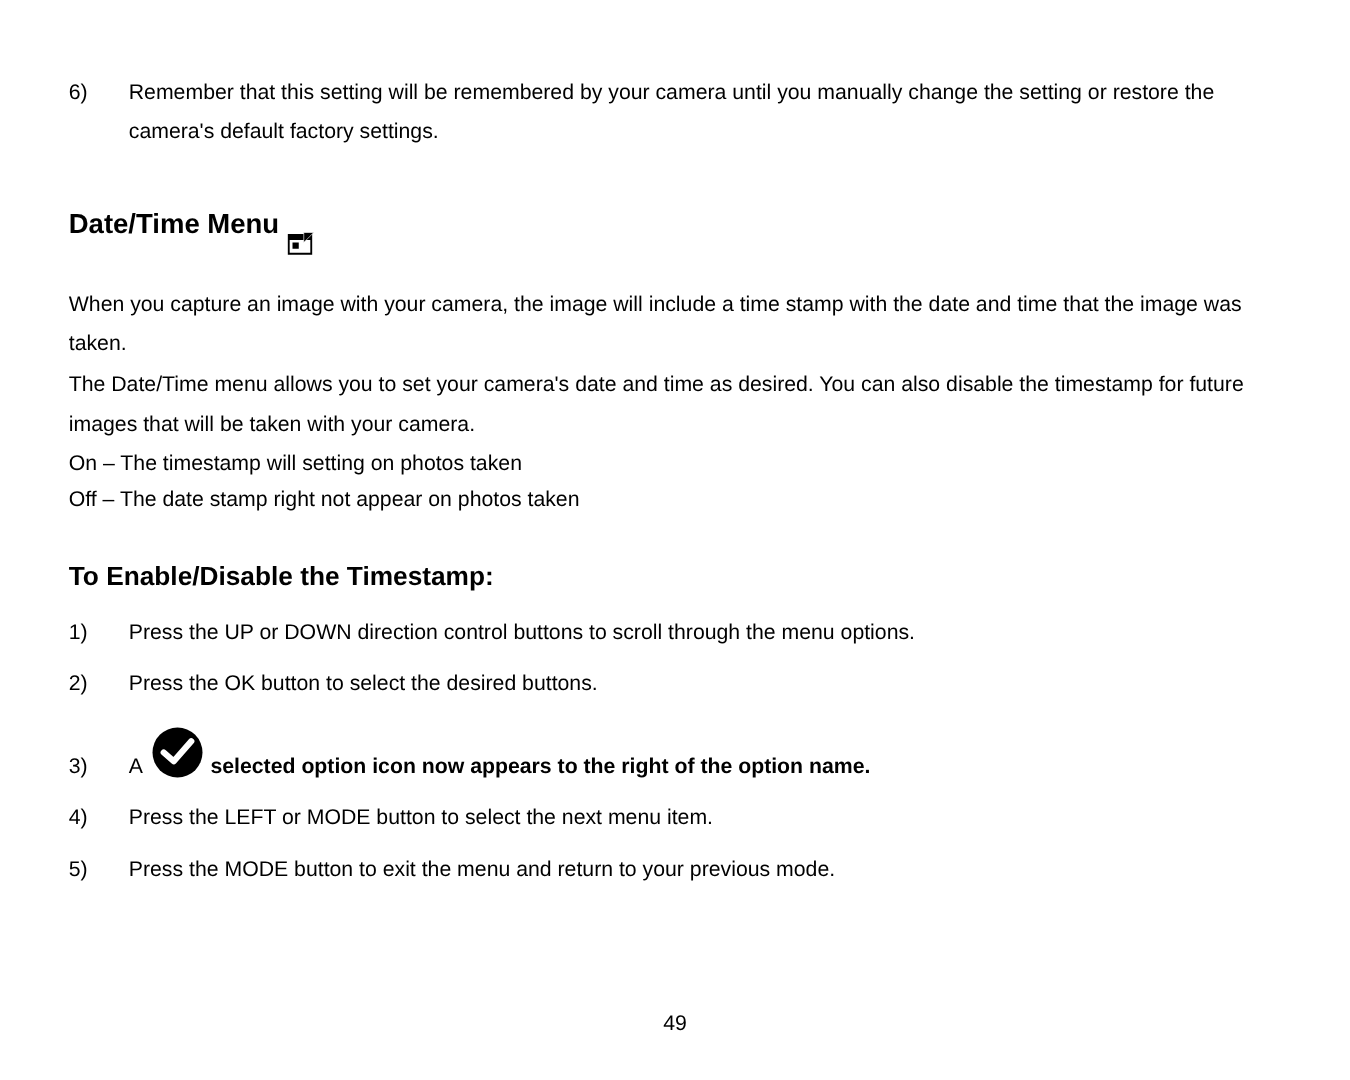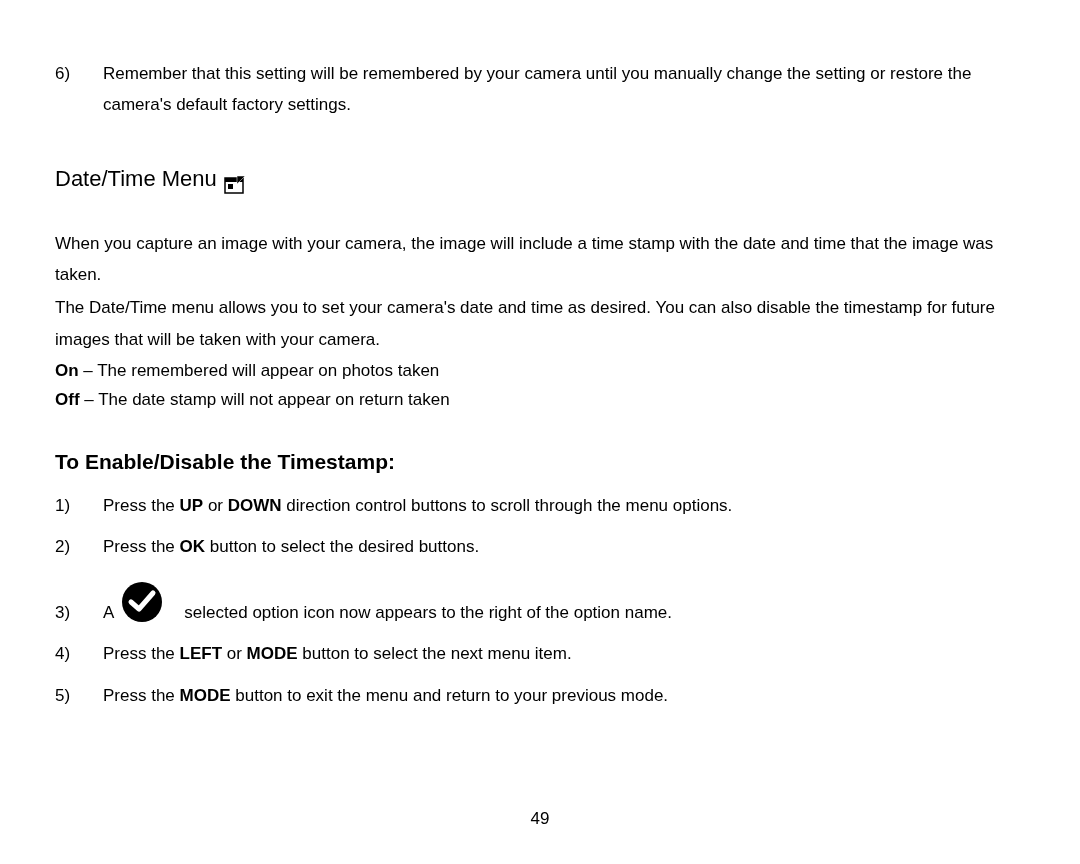--- a/index.html
+++ b/index.html
@@ -24,25 +24,25 @@
     }
     .list-num {
       min-width: 48px;
       flex-shrink: 0;
     }
     .list-content {
       flex: 1;
     }
     .section-heading {
       font-size: 22px;
-      font-weight: normal;
+      font-weight: bold;
       margin-top: 38px;
       margin-bottom: 28px;
       display: flex;
-      align-items: center;
+      align-items: flex-end;
       gap: 6px;
     }
     .calendar-icon {
       display: inline-block;
       width: 24px;
       height: 22px;
       position: relative;
       vertical-align: bottom;
     }
     .paragraph {
@@ -57,21 +57,21 @@
       margin-bottom: 8px;
       font-size: 21px;
     }
     .ordered-list {
       margin-top: 4px;
     }
     .ordered-list .list-item {
       margin-bottom: 10px;
     }
     .bold {
-      font-weight: bold;
+      font-weight: normal;
     }
     .checkmark-icon {
       display: inline-block;
       width: 44px;
       height: 44px;
       vertical-align: middle;
       margin: 0 2px;
       position: relative;
       top: -4px;
     }
@@ -86,21 +86,22 @@
     }
     .step3-row {
       display: flex;
       align-items: flex-end;
       min-height: 52px;
     }
     .step3-text-a {
       margin-right: 4px;
     }
     .step3-text-after {
-      margin-left: 18px;
+      margin-left: 2px;
+      font-weight: bold;
     }
   </style>
 </head>
 <body>
 
 <div class="list-item">
   <div class="list-num">6)</div>
   <div class="list-content">Remember that this setting will be remembered by your camera until you manually change the setting or restore the camera's default factory settings.</div>
 </div>
 
@@ -113,24 +114,24 @@
       <rect x="5" y="11" width="5" height="5" fill="#000"></rect>
       <path d="M 14 3 L 14 11 L 22 3 Z" fill="#000" stroke="#fff" stroke-width="0.5"></path>
     </svg>
   </span>
 </h2>
 
 <p class="paragraph">When you capture an image with your camera, the image will include a time stamp with the date and time that the image was taken.</p>
 <p class="paragraph">The Date/Time menu allows you to set your camera's date and time as desired. You can also disable the timestamp for future images that will be taken with your camera.</p>
 
 <p class="on-off-line">
-  <span class="bold">On</span><span> – The remembered will appear on photos taken</span>
+  <span class="bold">On</span><span> – The timestamp will setting on photos taken</span>
 </p>
 <p class="on-off-line">
-  <span class="bold">Off</span><span> – The date stamp will not appear on return taken</span>
+  <span class="bold">Off</span><span> – The date stamp right not appear on photos taken</span>
 </p>
 
 <p class="sub-heading">To Enable/Disable the Timestamp:</p>
 
 <div class="ordered-list">
 
   <div class="list-item">
     <div class="list-num">1)</div>
     <div class="list-content">
       <span>Press the </span><span class="bold">UP</span><span> or </span><span class="bold">DOWN</span><span> direction control buttons to scroll through the menu options.</span>

